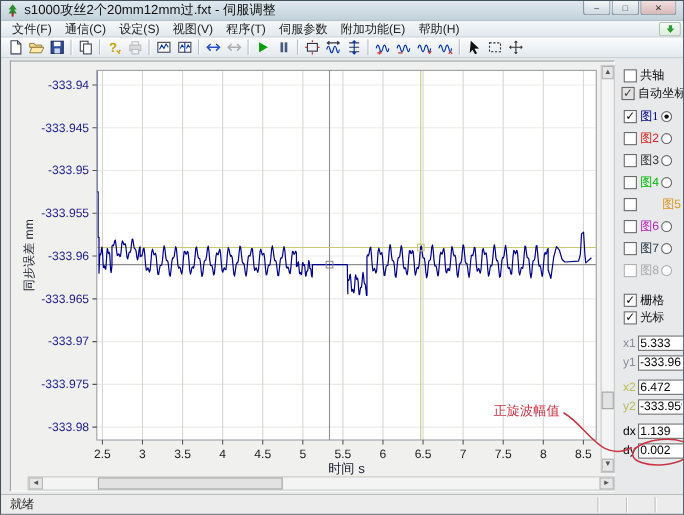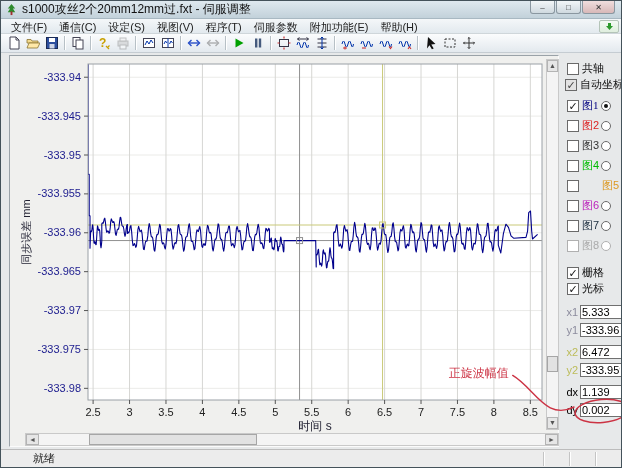--- a/index.html
+++ b/index.html
@@ -65,21 +65,21 @@
   #plot-rows .prow{height:15px;margin-bottom:5px;}
   .gridrow{margin-top:12px;}
   #cursor-fields{margin-top:8px;}
   .frow{height:16px;margin-bottom:2px;display:flex;align-items:center;}
   .frow.gap{margin-top:6px;}
   .flabel{width:15px;text-align:right;margin-right:2px;font-size:11px;flex:none;}
   .fin{width:42px;height:14px;font-size:11px;border:1px solid #707070;background:#fff;padding:0 1px;color:#000;}
 
   
   .statusbar{height:18px;background:#ececec;border-top:1px solid #bcbcbc;display:flex;align-items:center;font-size:11px;color:#222;}
-  .status-text{flex:1;padding-left:8px;margin-left:24px;}
+  .status-text{flex:1;padding-left:8px;}
   .spane{width:26px;height:14px;border-left:1px solid #c4c4c4;box-shadow:inset 1px 0 0 #fff;}
 
   #pen-overlay{position:absolute;left:0;top:0;z-index:50;pointer-events:none;}
 </style>
 </head>
 <body>
 
 <svg width="0" height="0" style="position:absolute">
   <defs>
     <g id="sym-new">

